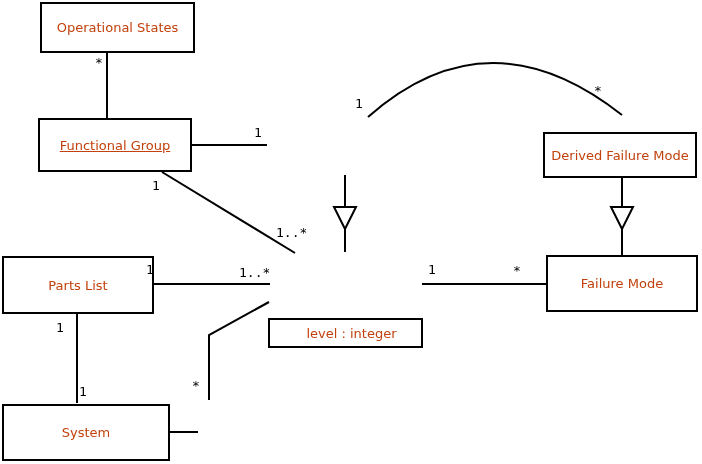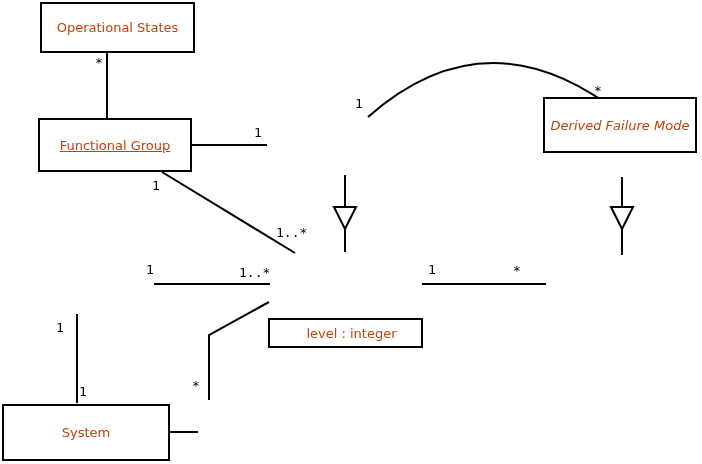--- a/index.html
+++ b/index.html
@@ -44,21 +44,21 @@
     font-family: "DejaVu Sans Mono", monospace;
     font-size: 13px;
     line-height: 13px;
     color: #000000;
     white-space: nowrap;
   }
   
   #box-operational-states { left: 40px;  top: 2px;   width: 155px; height: 51px; }
   #box-functional-group   { left: 38px;  top: 118px; width: 154px; height: 54px; text-decoration: underline; }
   #box-derived-component  { left: 267px; top: 117px; width: 153px; height: 58px; }
-  #box-derived-failure-mode { left: 543px; top: 97px; width: 154px; height: 56px; font-style: italic; }
+  #box-derived-failure-mode { left: 543px; top: 132px; width: 154px; height: 46px; }
   #box-parts-list         { left: 2px;   top: 256px; width: 152px; height: 58px; }
   #box-component-name     { left: 270px; top: 252px; width: 152px; height: 63px; }
   #box-component-attr     { left: 268px; top: 318px; width: 155px; height: 30px; }
   #box-failure-mode       { left: 546px; top: 255px; width: 152px; height: 57px; }
   #box-system             { left: 2px;   top: 404px; width: 168px; height: 57px; justify-content: center; }
   #box-environment        { left: 198px; top: 400px; width: 155px; height: 57px; }
   
   #mult-0  { left: 95px;  top: 56px;  }
   #mult-1  { left: 254px; top: 126px; }
   #mult-2  { left: 152px; top: 179px; }
@@ -100,26 +100,32 @@
 
   <div id="box-functional-group" class="uml-class">
     <span>Functional Group</span>
   </div>
 
 
   <div id="box-derived-failure-mode" class="uml-class">
     <span>Derived Failure Mode</span>
   </div>
 
+  <div id="box-parts-list" class="uml-class">
+    <span>Parts List</span>
+  </div>
 
 
   <div id="box-component-attr" class="uml-class uml-attr">
     <span>level : integer</span>
   </div>
 
+  <div id="box-failure-mode" class="uml-class">
+    <span>Failure Mode</span>
+  </div>
 
   <div id="box-system" class="uml-class">
     <span>System</span>
   </div>
 
 
   <span id="mult-0" class="mult">*</span>
   <span id="mult-1" class="mult">1</span>
   <span id="mult-2" class="mult">1</span>
   <span id="mult-3" class="mult">1..*</span>

